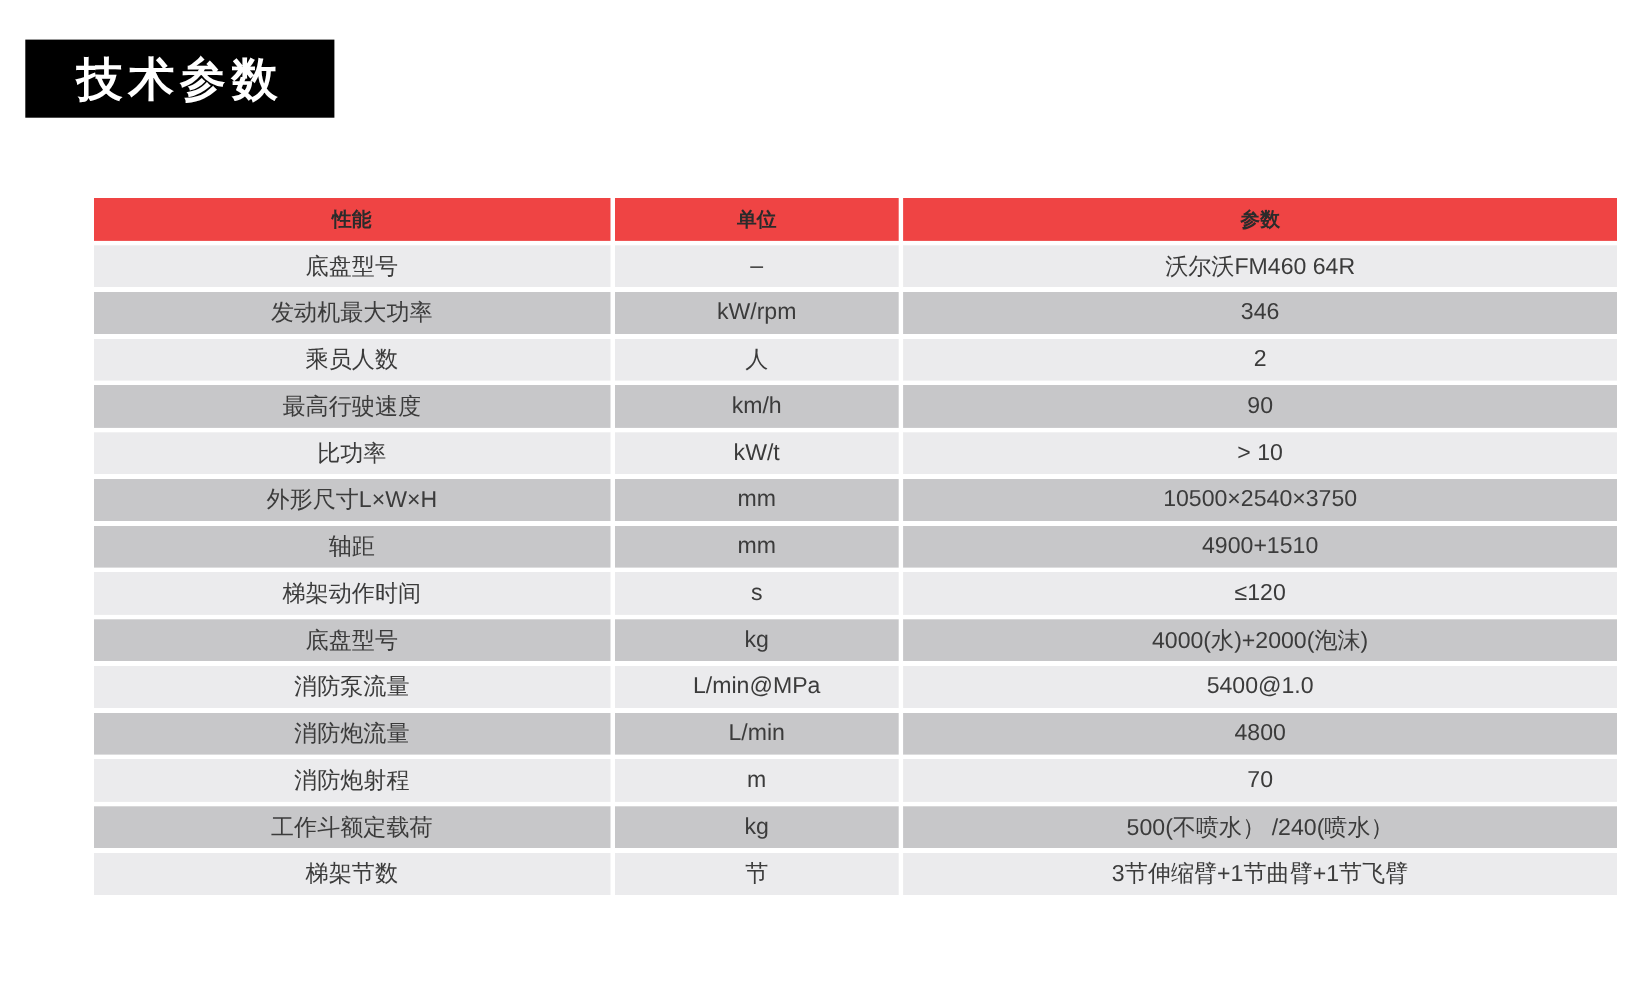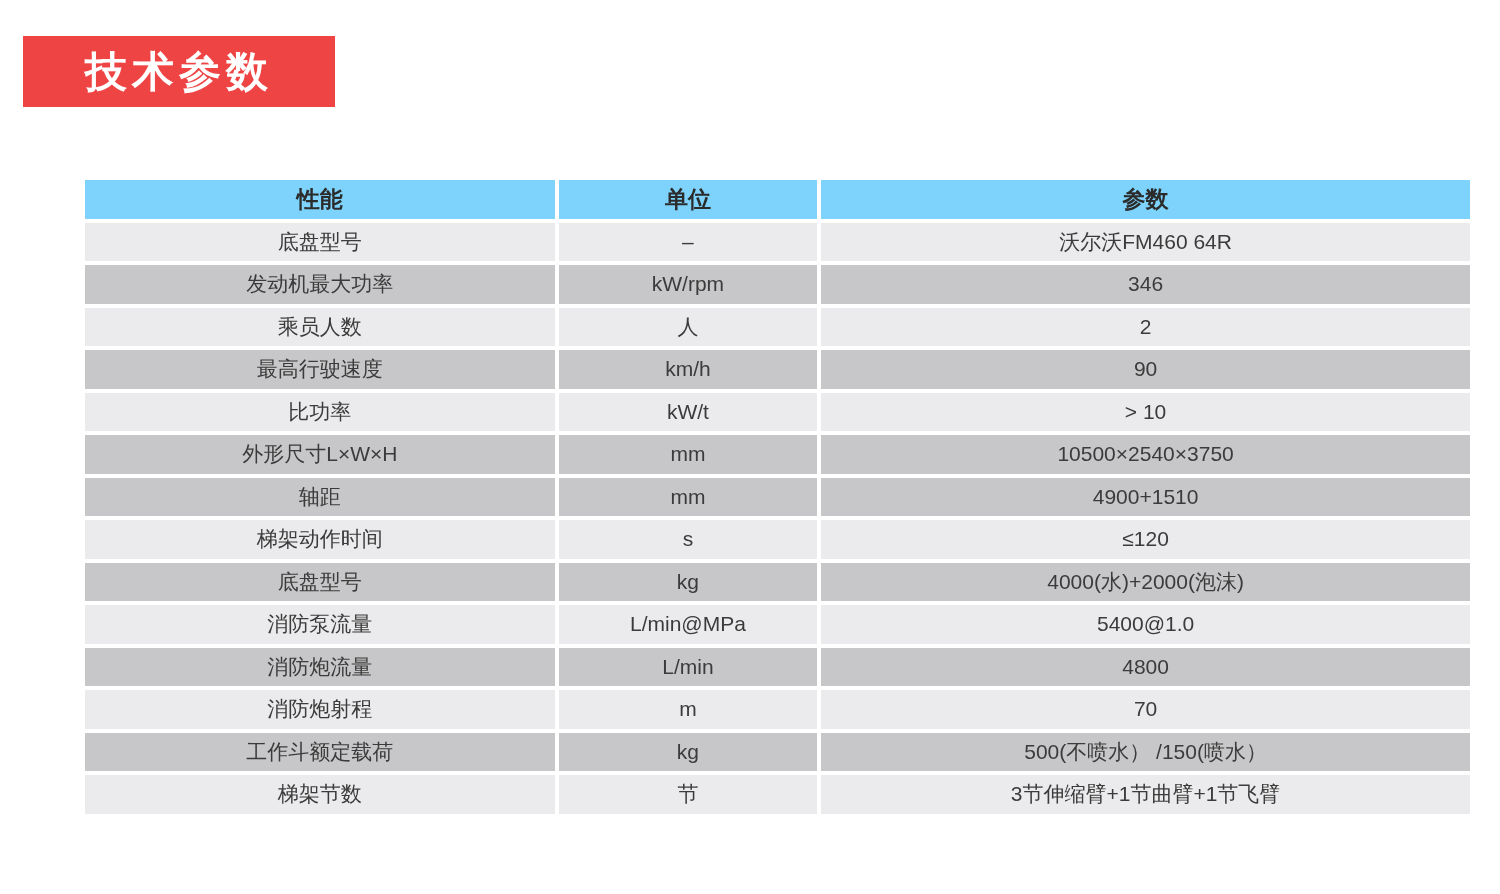--- a/index.html
+++ b/index.html
@@ -11,23 +11,23 @@
     height: 894px;
     background: #ffffff;
     position: relative;
     font-family: "Liberation Sans", sans-serif;
     overflow: hidden;
   }
   .title-banner {
     position: absolute;
     left: 23px;
     top: 36px;
-    width: 312px;
+    width: 281px;
     height: 71px;
-    background: #ef4444;
+    background: #000000;
     display: flex;
     align-items: center;
     justify-content: center;
   }
   .title-banner .title-text {
     color: #ffffff;
     font-size: 42px;
     font-weight: bold;
     letter-spacing: 5px;
     line-height: 1;
@@ -48,24 +48,24 @@
     height: 38.5px;
     padding: 0 6px;
     text-align: center;
     vertical-align: middle;
     font-size: 21px;
     color: #3b3b3b;
     white-space: nowrap;
     overflow: hidden;
   }
   .spec-table th {
-    background: #7dd3fc;
+    background: #ef4444;
     color: #2b2b2b;
     font-weight: bold;
-    font-size: 23px;
+    font-size: 18px;
   }
   .spec-table tr.light td { background: #ebebed; }
   .spec-table tr.dark  td { background: #c7c7c9; }
 </style>
 </head>
 <body>
 
 <div class="title-banner">
   <span class="title-text">技术参数</span>
 </div>
@@ -140,21 +140,21 @@
         <td>4800</td>
       </tr>
       <tr class="light">
         <td>消防炮射程</td>
         <td>m</td>
         <td>70</td>
       </tr>
       <tr class="dark">
         <td>工作斗额定载荷</td>
         <td>kg</td>
-        <td>500(不喷水） /150(喷水）</td>
+        <td>500(不喷水） /240(喷水）</td>
       </tr>
       <tr class="light">
         <td>梯架节数</td>
         <td>节</td>
         <td>3节伸缩臂+1节曲臂+1节飞臂</td>
       </tr>
     </tbody>
 </table>
 
 </body></html>

